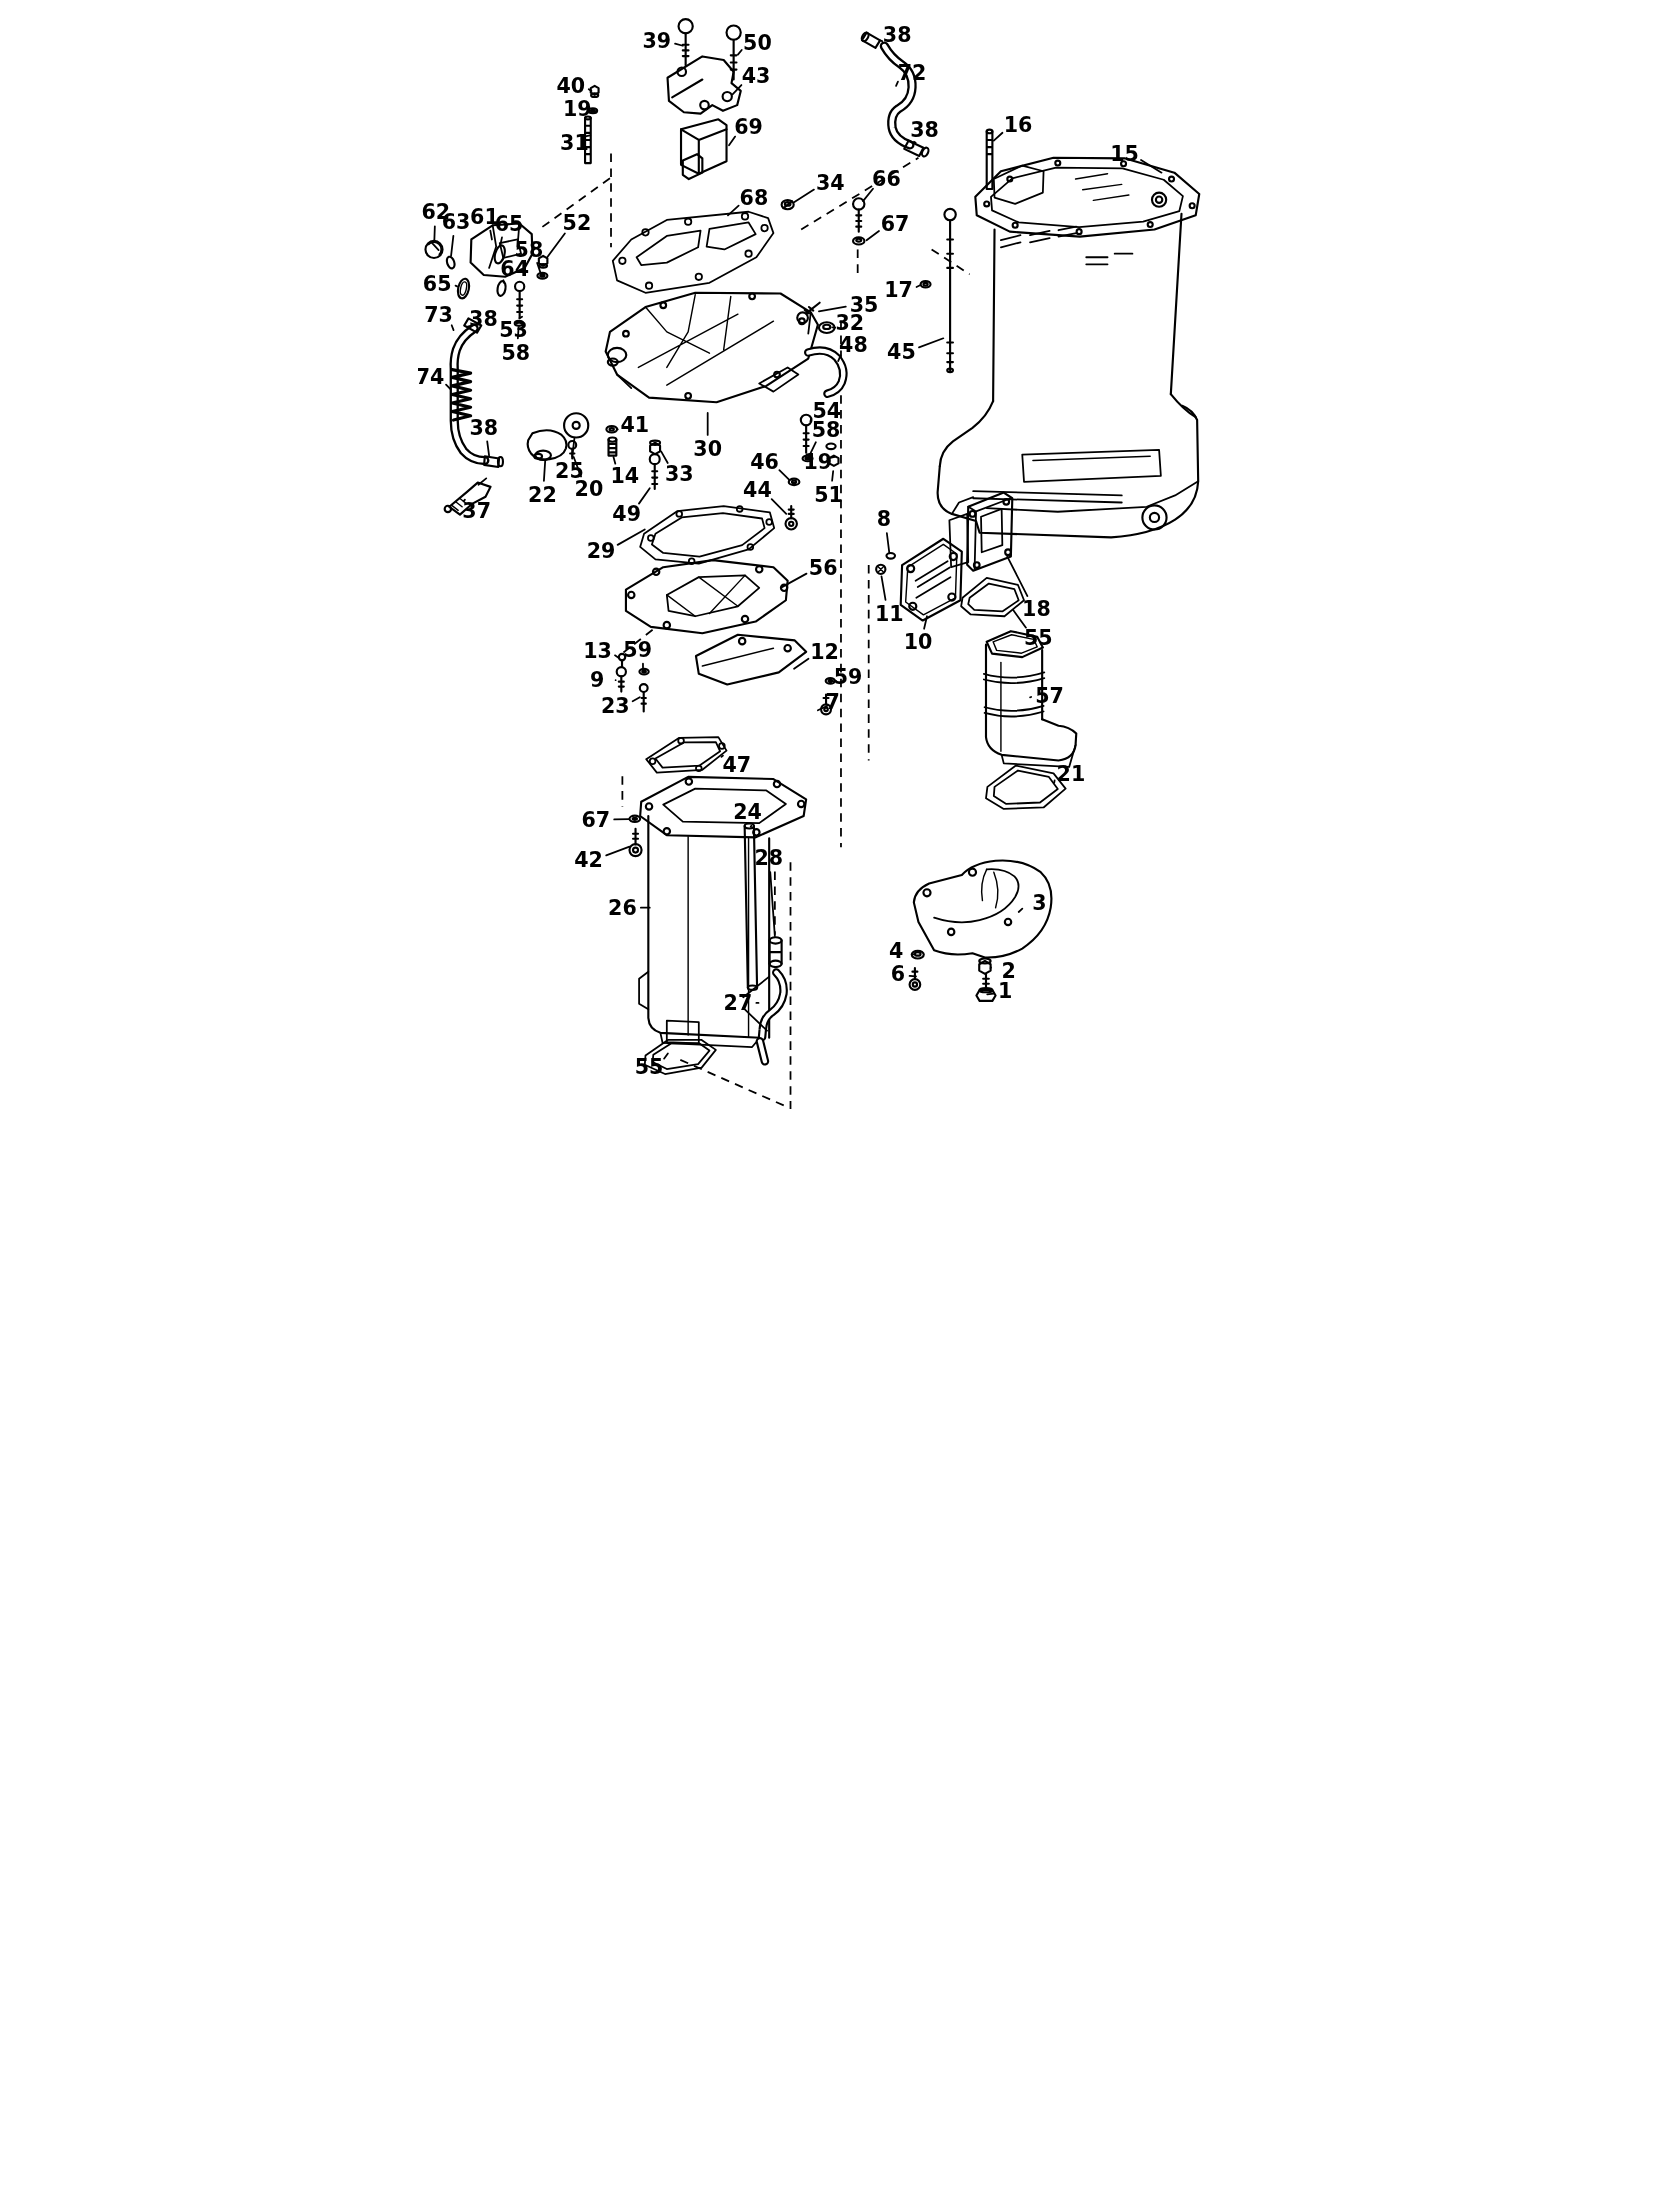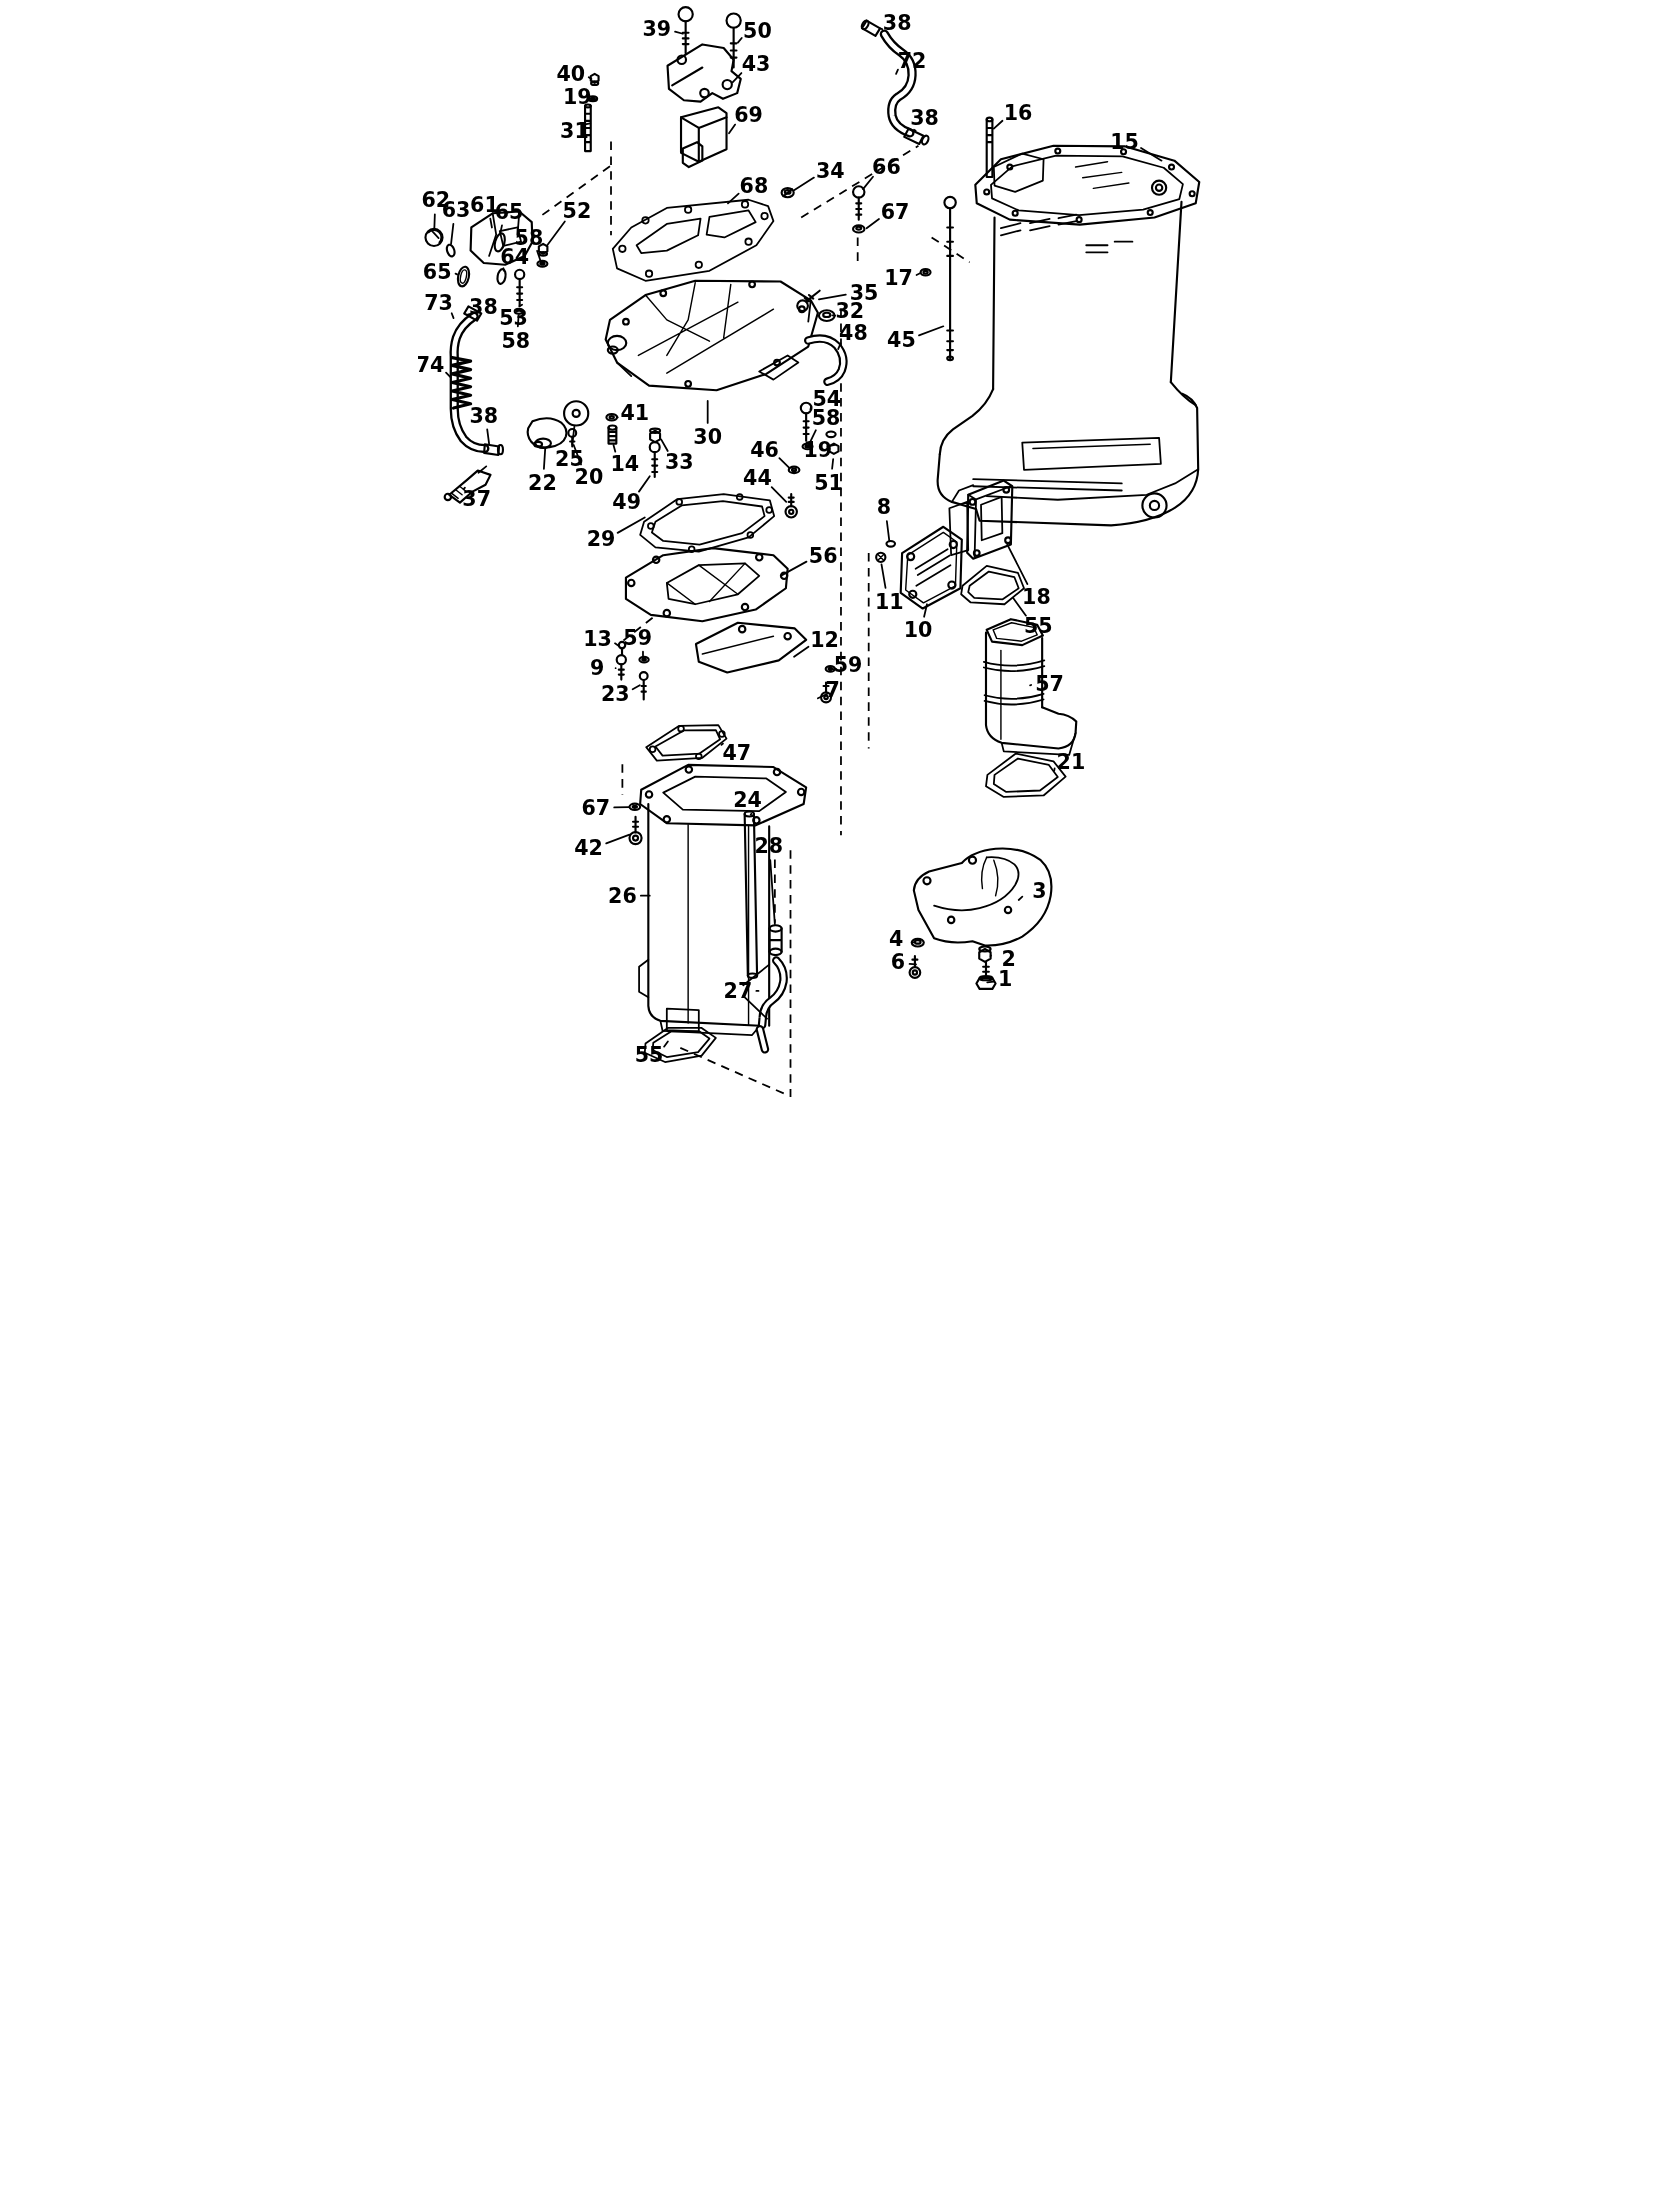--- a/index.html
+++ b/index.html
@@ -1,16 +1,16 @@
 <!DOCTYPE html>
 <html style="font-size:11.4px"><head>
 <meta charset="utf-8">
 <style>
   html,body{margin:0;padding:0;background:#ffffff;}
-  .page{width:100%;max-width:836px;margin:0 auto;background:#ffffff;text-align:right;}
+  .page{width:100%;max-width:836px;margin:12px auto;background:#ffffff;text-align:right;}
   svg{display:block;width:100%;height:auto;background:#ffffff;}
   .callout-text{font-family:"DejaVu Sans","Liberation Sans",sans-serif;font-weight:bold;}
 </style>
 </head>
 <body>
 
 <div class="page">
 <svg viewBox="0 0 2352 3104" xmlns="http://www.w3.org/2000/svg">
 
   <g stroke="#000" stroke-width="5" fill="none" stroke-dasharray="24 18">

